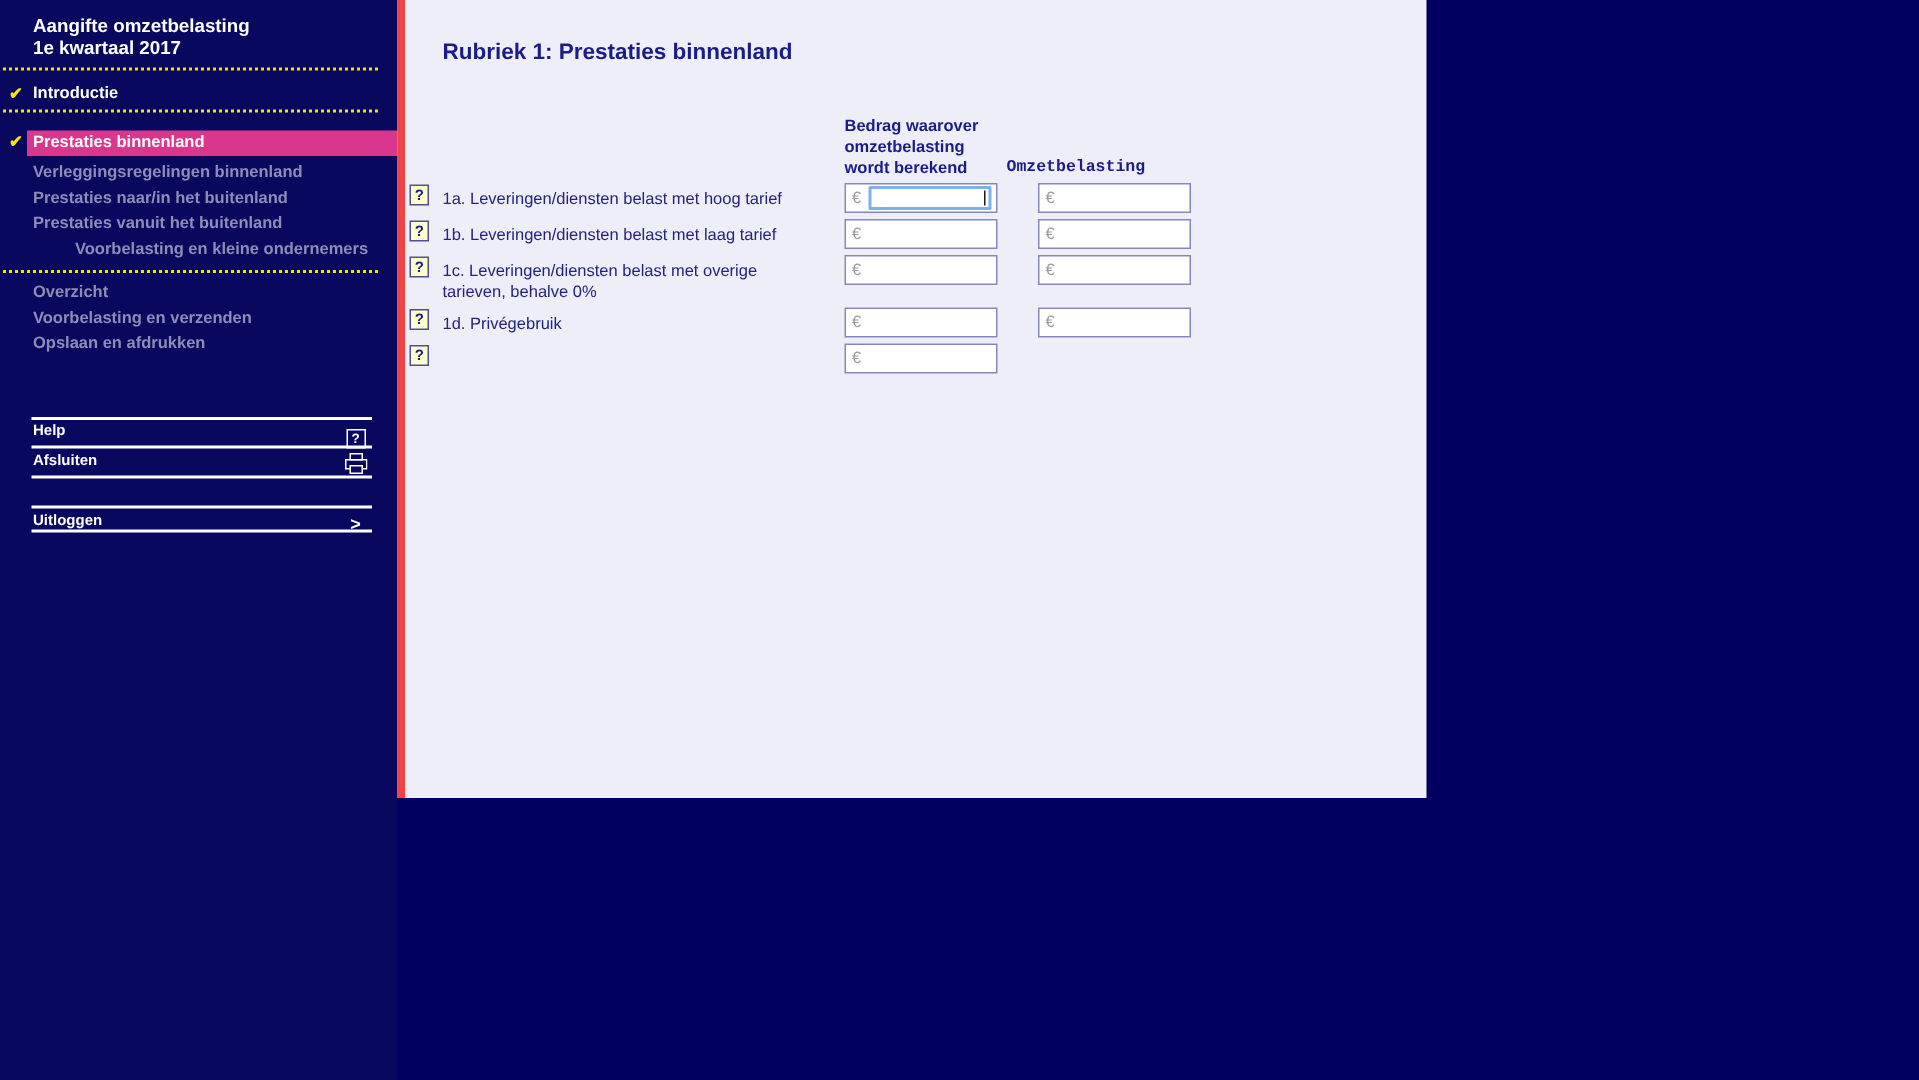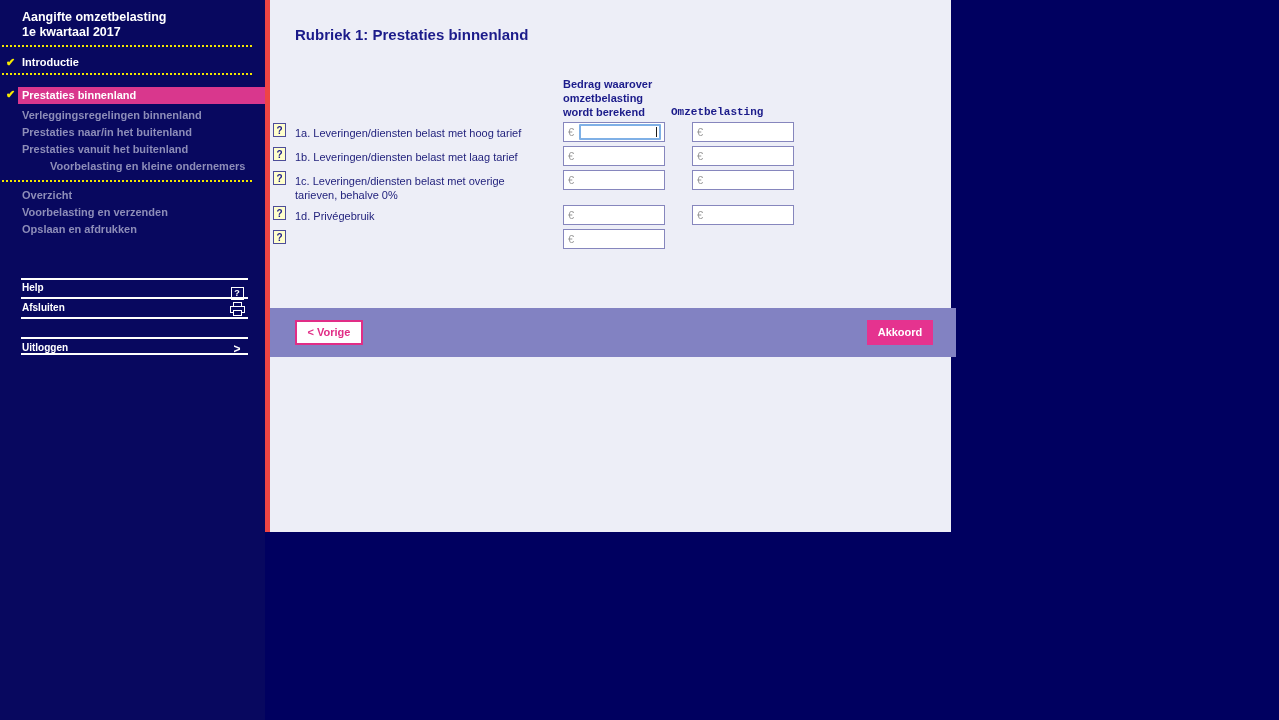--- a/index.html
+++ b/index.html
@@ -163,19 +163,15 @@
       </span>
     </div>
 
     <div class="frow" style="top:229px;height:38px;">
       <span class="qicon">?</span>
       <span class="cashbox cash-1">
         <span class="euro">€</span>
       </span>
     </div>
 
-    <div id="footer-bar">
-      <div id="btn-vorige">&lt; Vorige</div>
-      <div id="btn-akkoord">Akkoord</div>
-    </div>
   </div>
 
 </div>
 
 </body></html>

